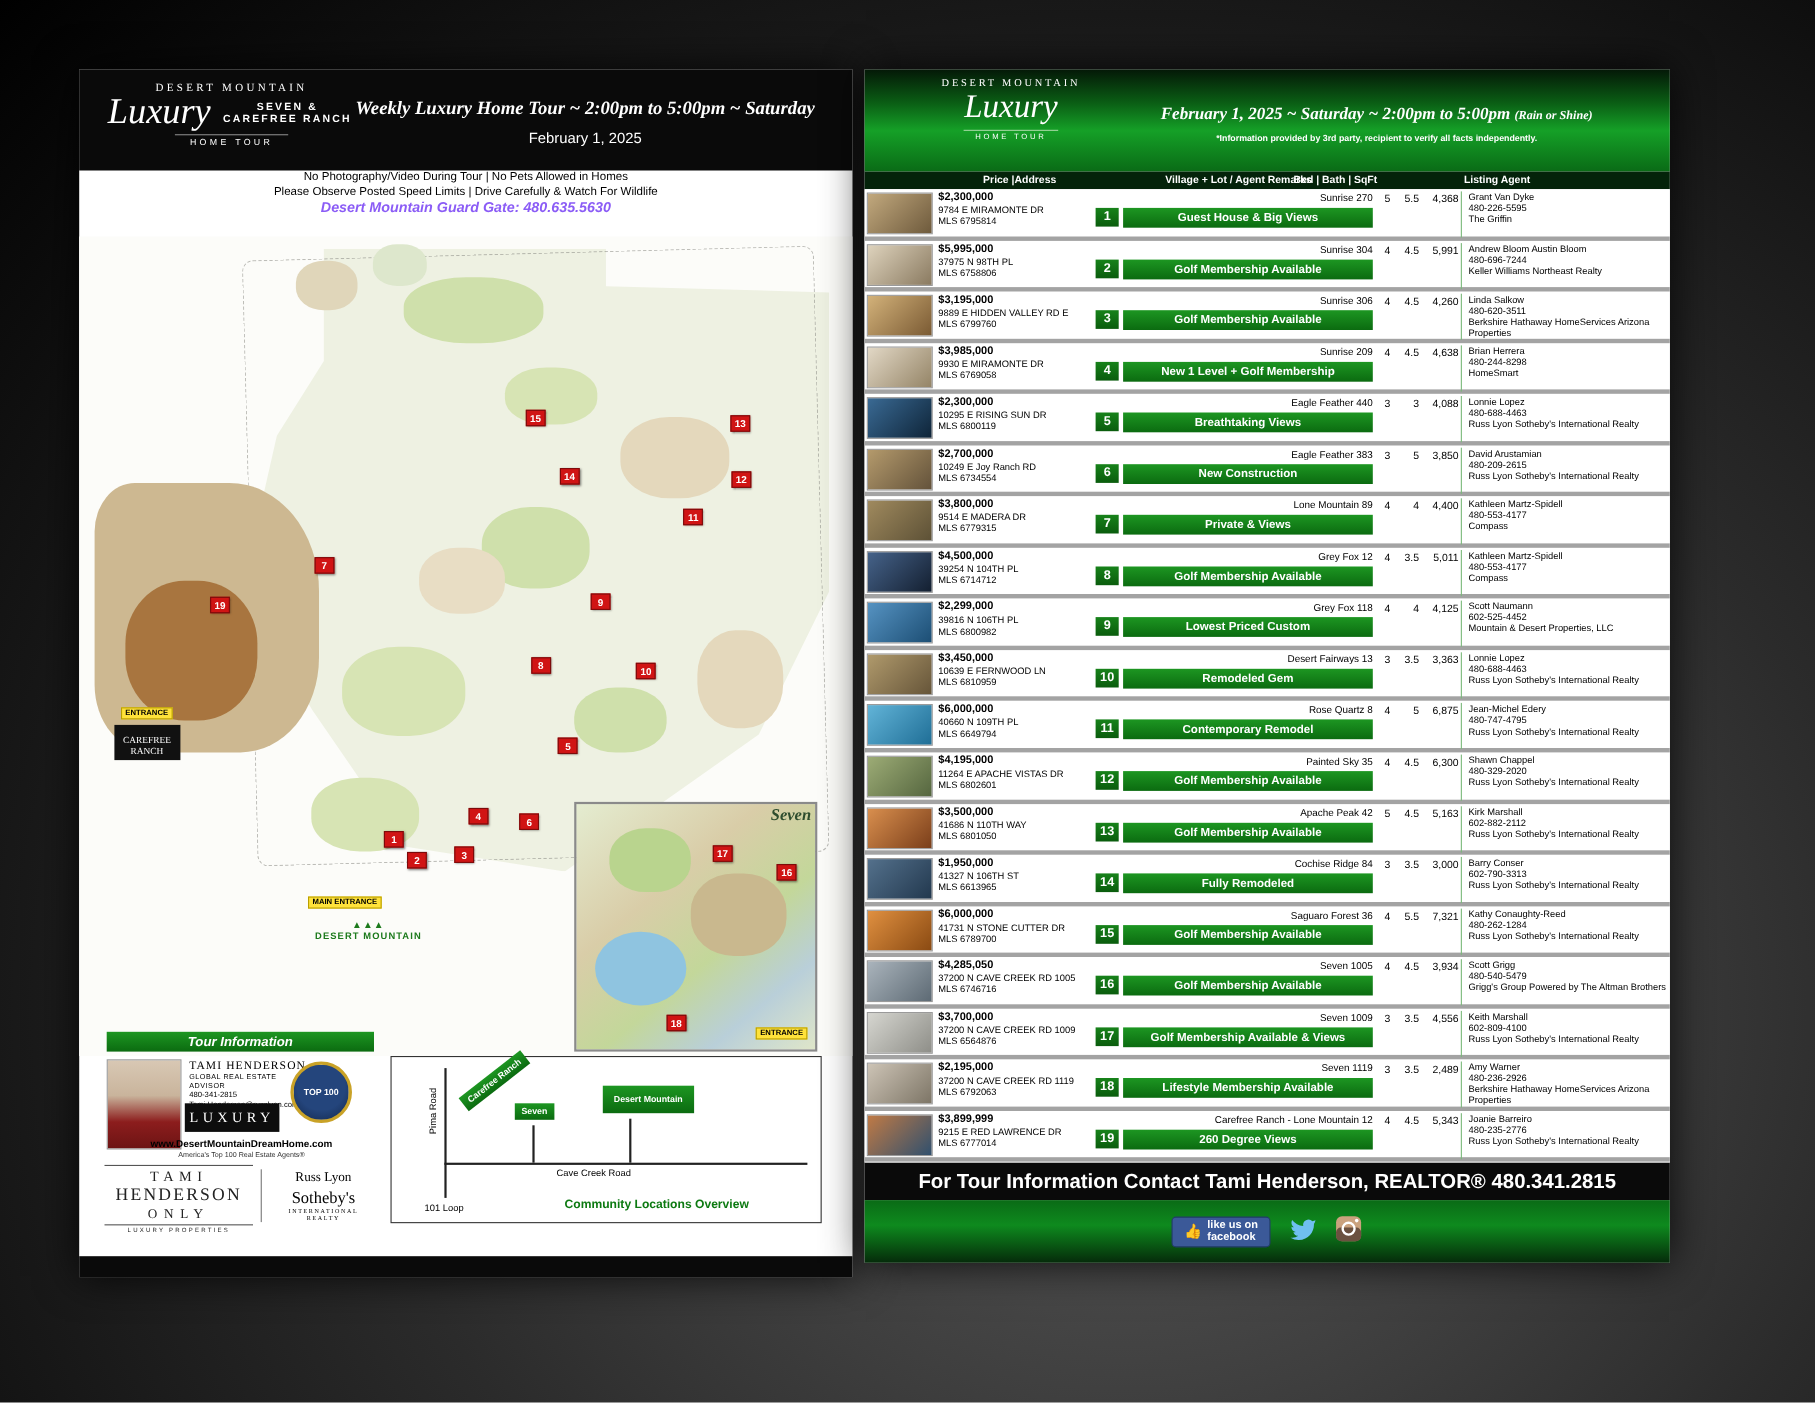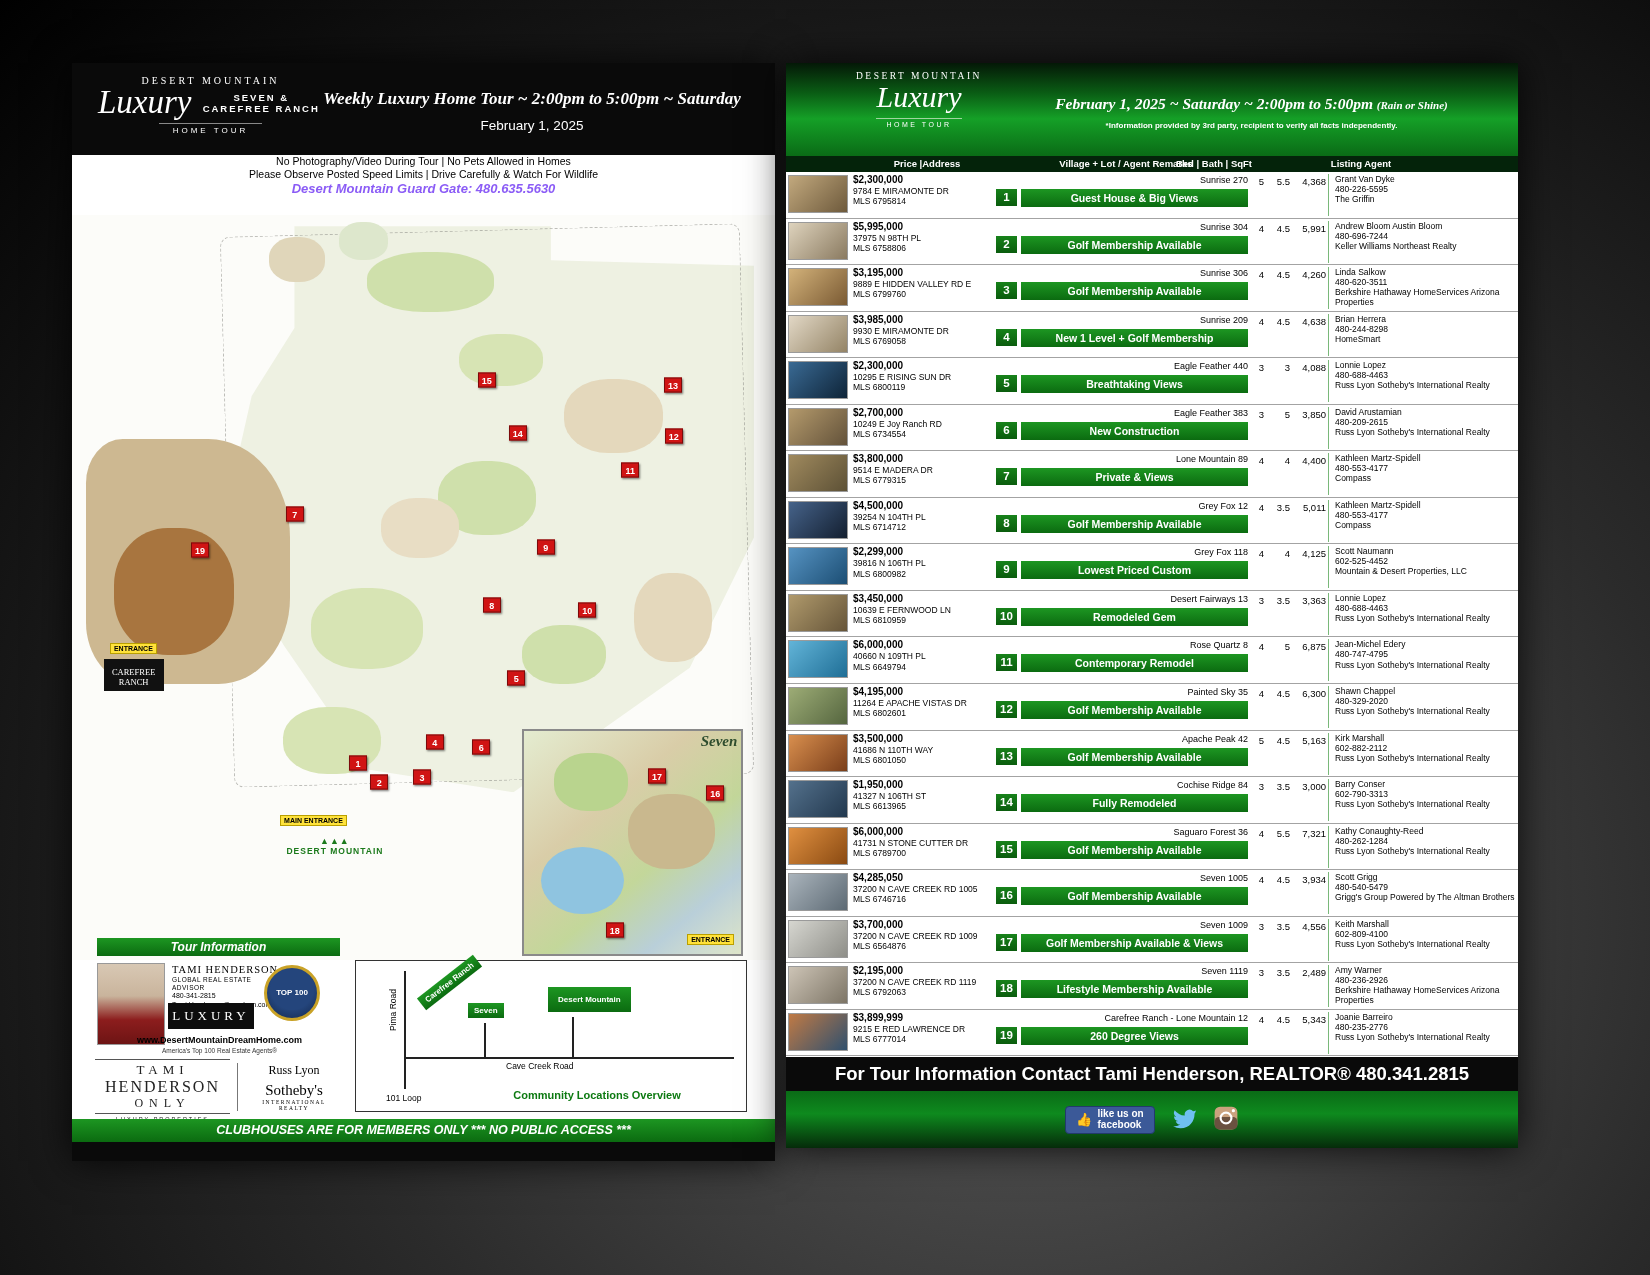--- a/index.html
+++ b/index.html
@@ -111,21 +111,21 @@
   .rp-title .rain { font-size:11px; }
   .rp-disclaimer { position:absolute; left:205px; right:6px; top:58px; text-align:center; font-size:8px; font-weight:bold; }
   .rp-colrow { position:absolute; left:0; top:93px; width:100%; height:16px; background:#04230a; color:#fff; font-size:9.5px; font-weight:bold; }
   .rp-colrow span { position:absolute; top:2px; }
   .ch-price { left:66px; width:150px; text-align:center; }
   .ch-village { left:215px; width:250px; text-align:center; }
   .ch-stats { left:382px; width:92px; text-align:center; }
   .ch-agent { left:500px; width:150px; text-align:center; }
 
   .rp-table { position:absolute; left:0; top:109px; width:100%; height:885px; background:#fff; }
-  .listing-row { display:flex; align-items:flex-start; height:46.55px; border-bottom:1px solid #a3a3a3; padding-top:2px; }
+  .listing-row { display:flex; align-items:flex-start; height:46.55px; border-bottom:4px solid #a3a3a3; padding-top:2px; }
   .thumb { width:60px; height:38px; margin:1px 2px 0 2px; flex:none; border:1px solid #9a9a9a; }
   .col-price { width:146px; flex:none; padding-left:3px; line-height:1.2; }
   .price { font-weight:bold; font-size:10px; }
   .addr { font-size:8.5px; }
   .mls { font-size:8.5px; }
   .col-mid { width:252px; flex:none; position:relative; }
   .village { text-align:right; font-size:9px; padding-top:1px; }
   .banner-row { display:flex; margin-top:4px; }
   .num-badge { width:21px; height:17px; background:linear-gradient(#17821a,#0a5c0d); color:#fff; font-weight:bold;
                font-size:11.5px; text-align:center; line-height:17px; flex:none; }
@@ -265,21 +265,20 @@
     <div class="stem-seven"></div>
     <div class="stem-dm"></div>
     <div class="greenbox gb-carefree">Carefree Ranch</div>
     <div class="greenbox gb-seven">Seven</div>
     <div class="greenbox gb-dm">Desert Mountain</div>
     <div class="ccr-label">Cave Creek Road</div>
     <div class="loop-label">101 Loop</div>
     <div class="loc-caption">Community Locations Overview</div>
   </div>
 
-  <div class="lp-footer">CLUBHOUSES ARE  FOR MEMBERS ONLY *** NO PUBLIC ACCESS ***</div>
   <div class="lp-bottom-strip"></div>
 </div>
 
 <div class="page" id="right-page">
 
   <div class="rp-header">
     <div class="rp-brand">
       <div class="brand-top">DESERT MOUNTAIN</div>
       <div class="brand-script">Luxury</div>
       <div class="brand-ht">HOME TOUR</div>

